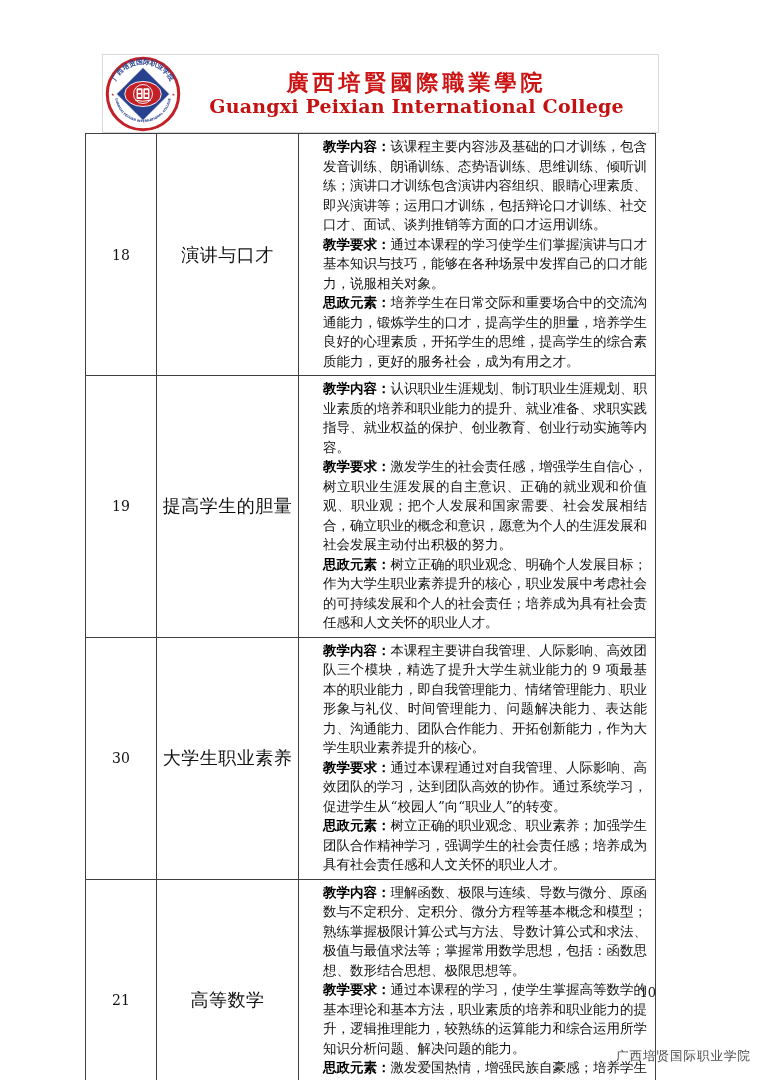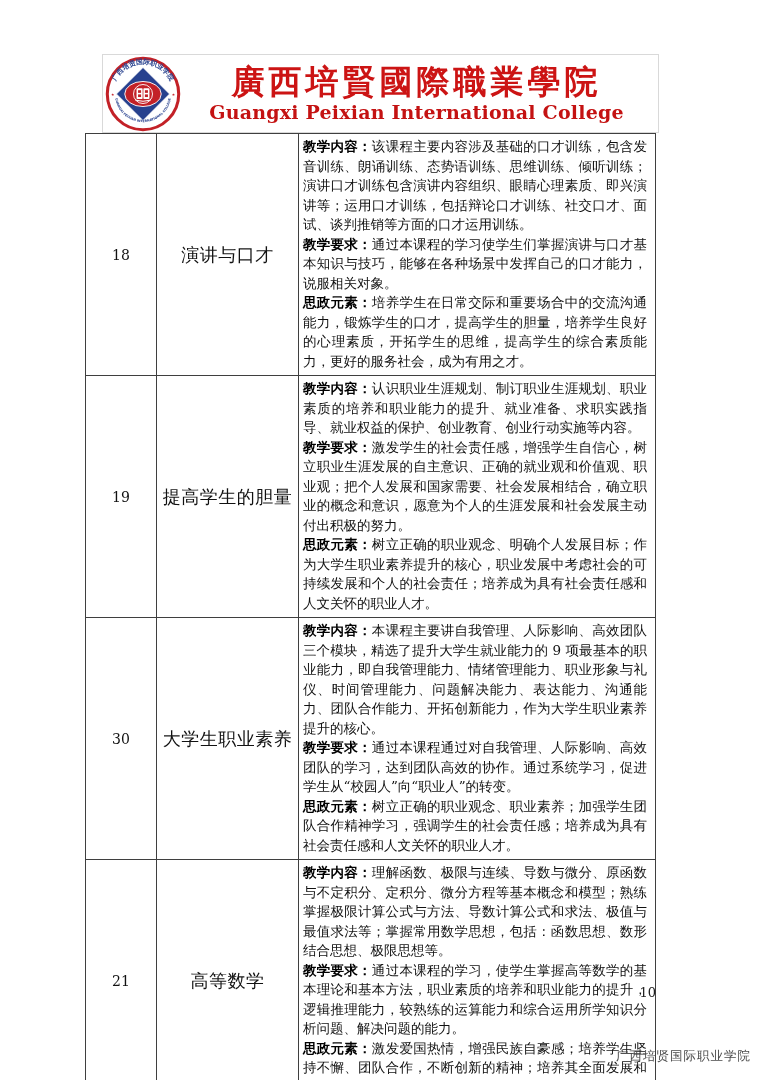--- a/index.html
+++ b/index.html
@@ -9,36 +9,36 @@
   }
   
   .banner {
     position:absolute; left:102px; top:54px; width:557px; height:79px;
     border:1px solid #d9d9d9; background:#ffffff; box-sizing:border-box;
     display:flex; align-items:center;
   }
   .seal { width:76px; height:76px; margin-left:2px; flex:0 0 auto; }
   .titles { flex:1 1 auto; text-align:center; padding-right:6px; }
   .title-zh {
-    font-size:33px; font-weight:bold; color:#cc1414; letter-spacing:4px;
+    font-size:22px; font-weight:bold; color:#cc1414; letter-spacing:4px;
     line-height:1.12; white-space:nowrap;
   }
   .title-en {
     font-size:19px; font-weight:bold; color:#c41212; letter-spacing:0.2px;
     margin-top:1px; white-space:nowrap;
   }
   
   .course-table {
     position:absolute; left:85px; top:133px; width:571px;
     border-collapse:collapse; table-layout:fixed;
   }
   .course-table td { border:1px solid #3f3f3f; vertical-align:middle; }
   .col-num   { width:68px;  text-align:center; font-size:14px;margin-top:22px; }
   .col-course{ width:139px; text-align:center; font-size:18px; letter-spacing:0.5px; }
-  .col-content { padding:3px 8px 4px 4px; font-size:13.5px;margin-top:8px; }
+  .col-content { padding:3px 8px 4px 24px; font-size:13.5px;margin-top:8px; }
   .para { margin:0; text-align:justify; line-height:19.5px; word-break:break-all; }
   .label {
     font-family:"DejaVu Sans","Liberation Sans",sans-serif;
     font-weight:bold; color:#000000;
   }
   
   .page-number {
     position:absolute; left:85px; top:985px; width:571px;
     text-align:right; font-size:13px; color:#222222;
   }

